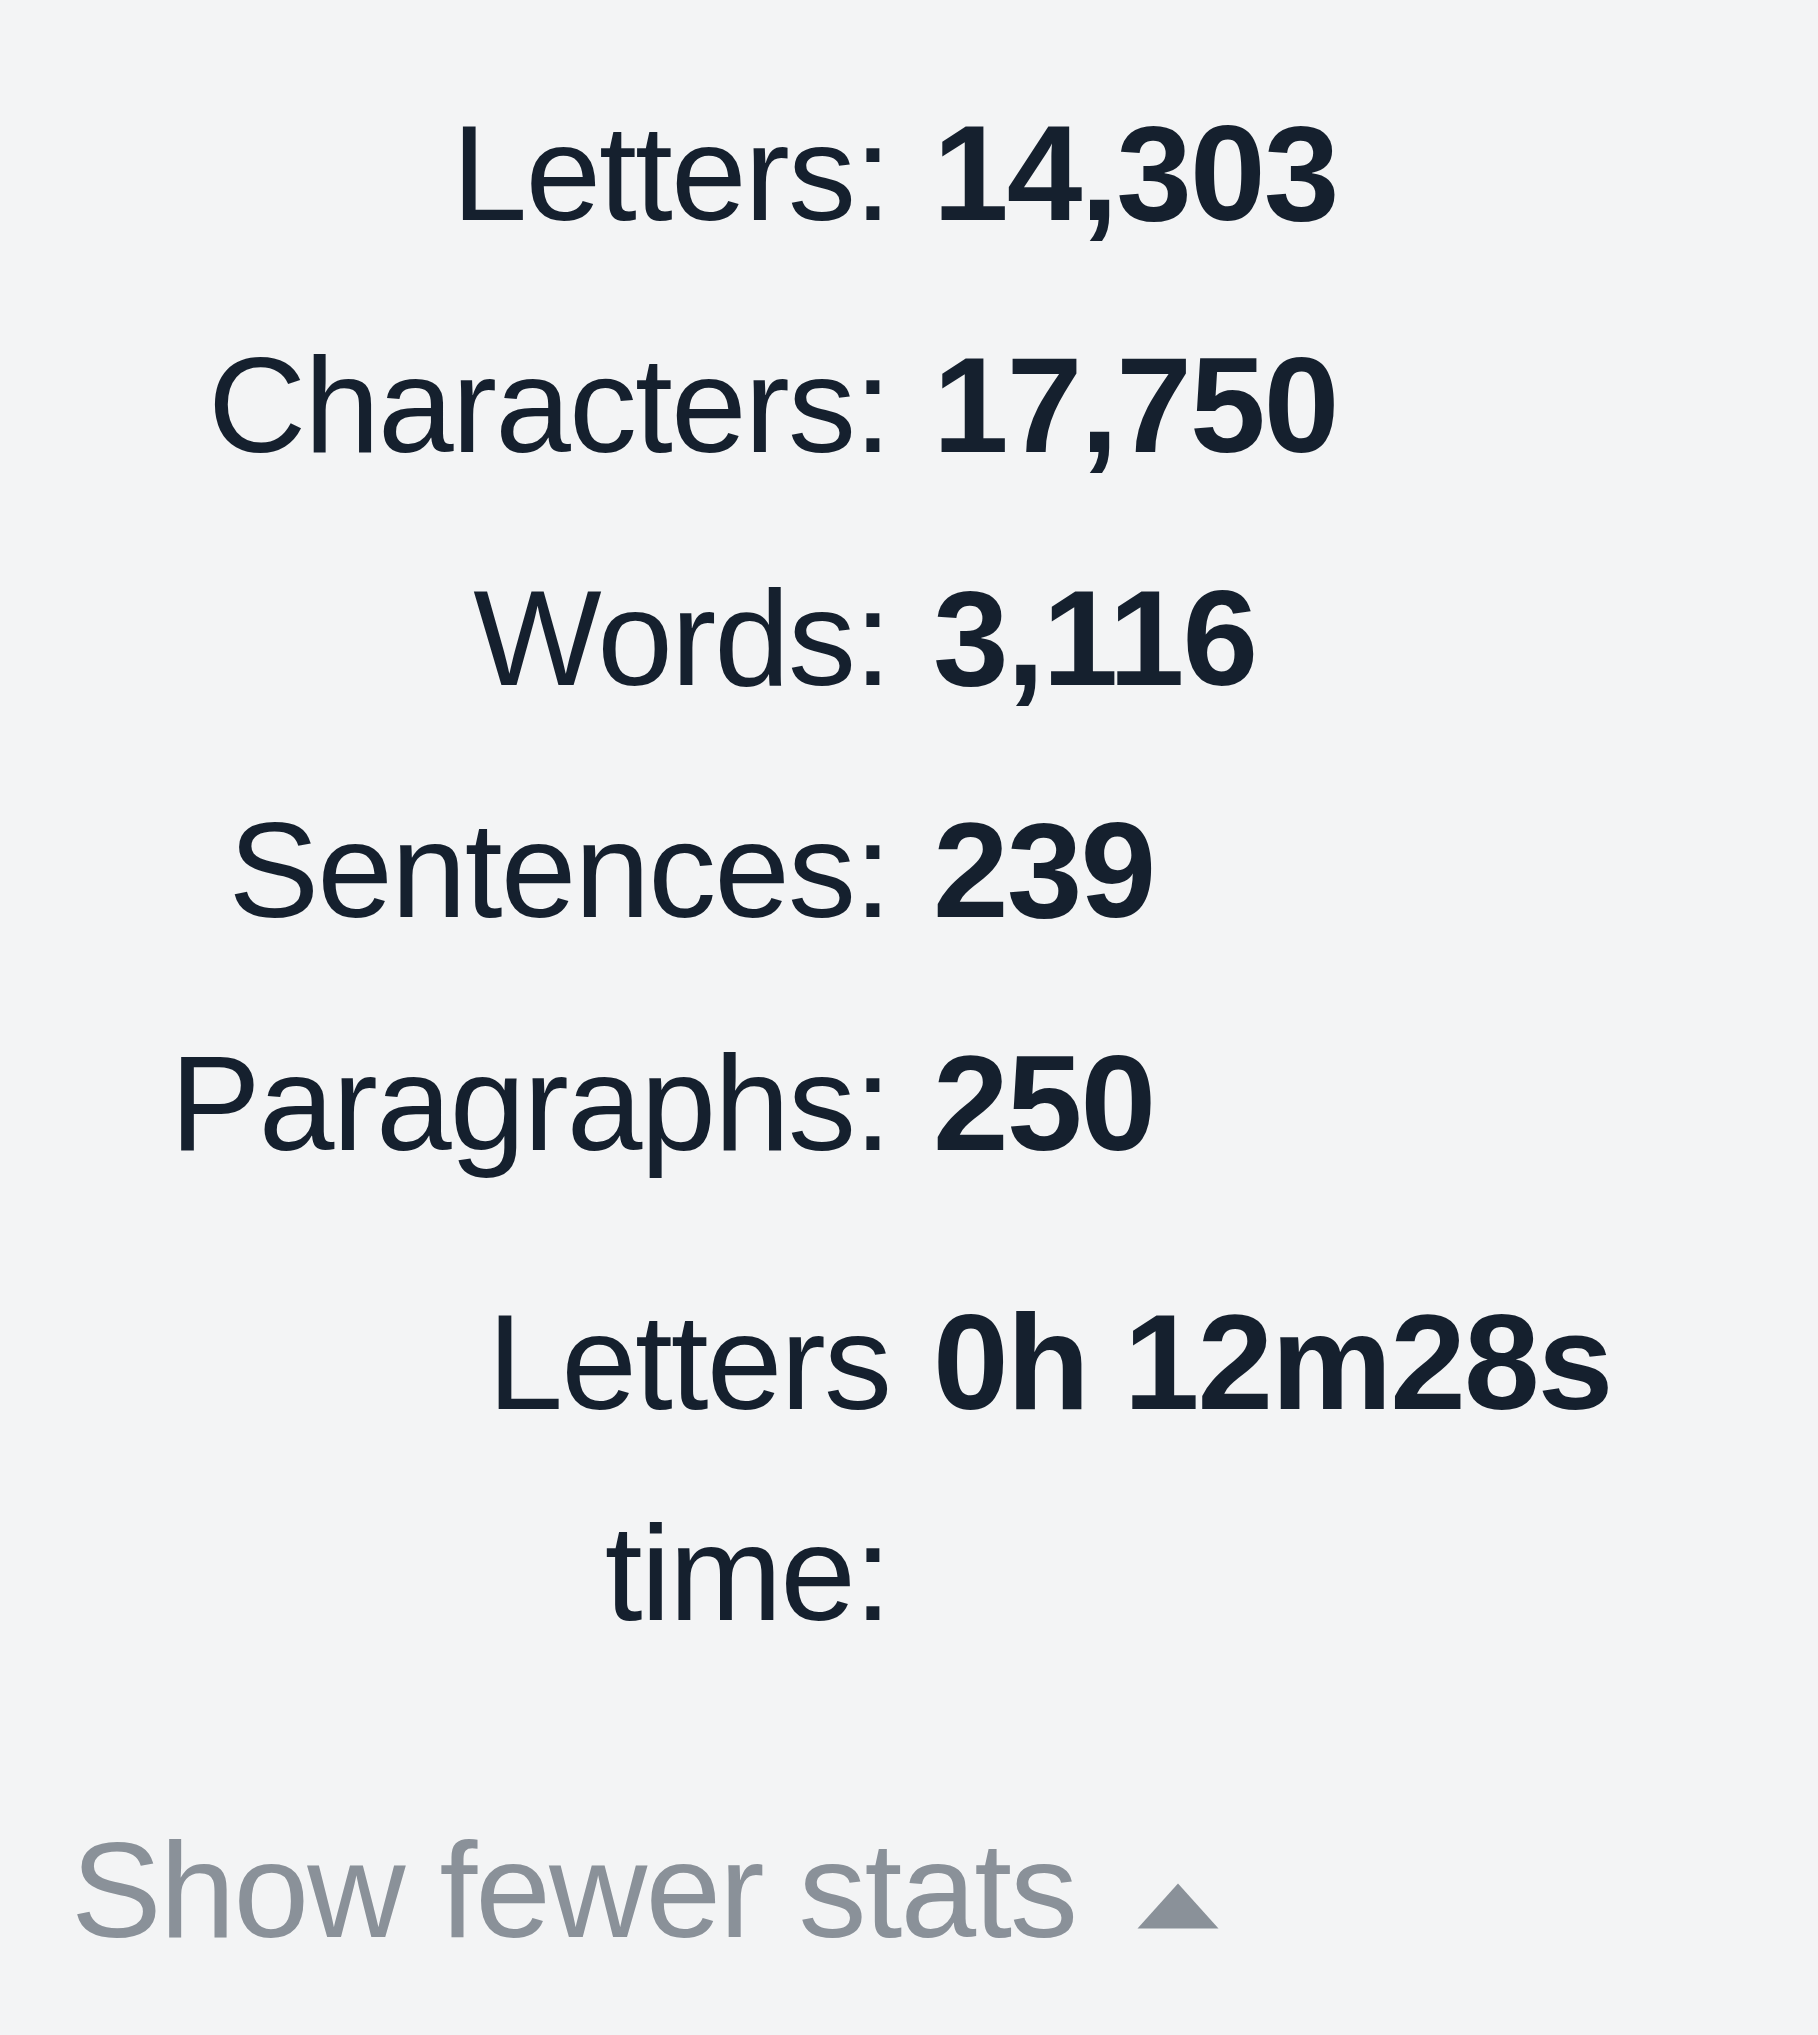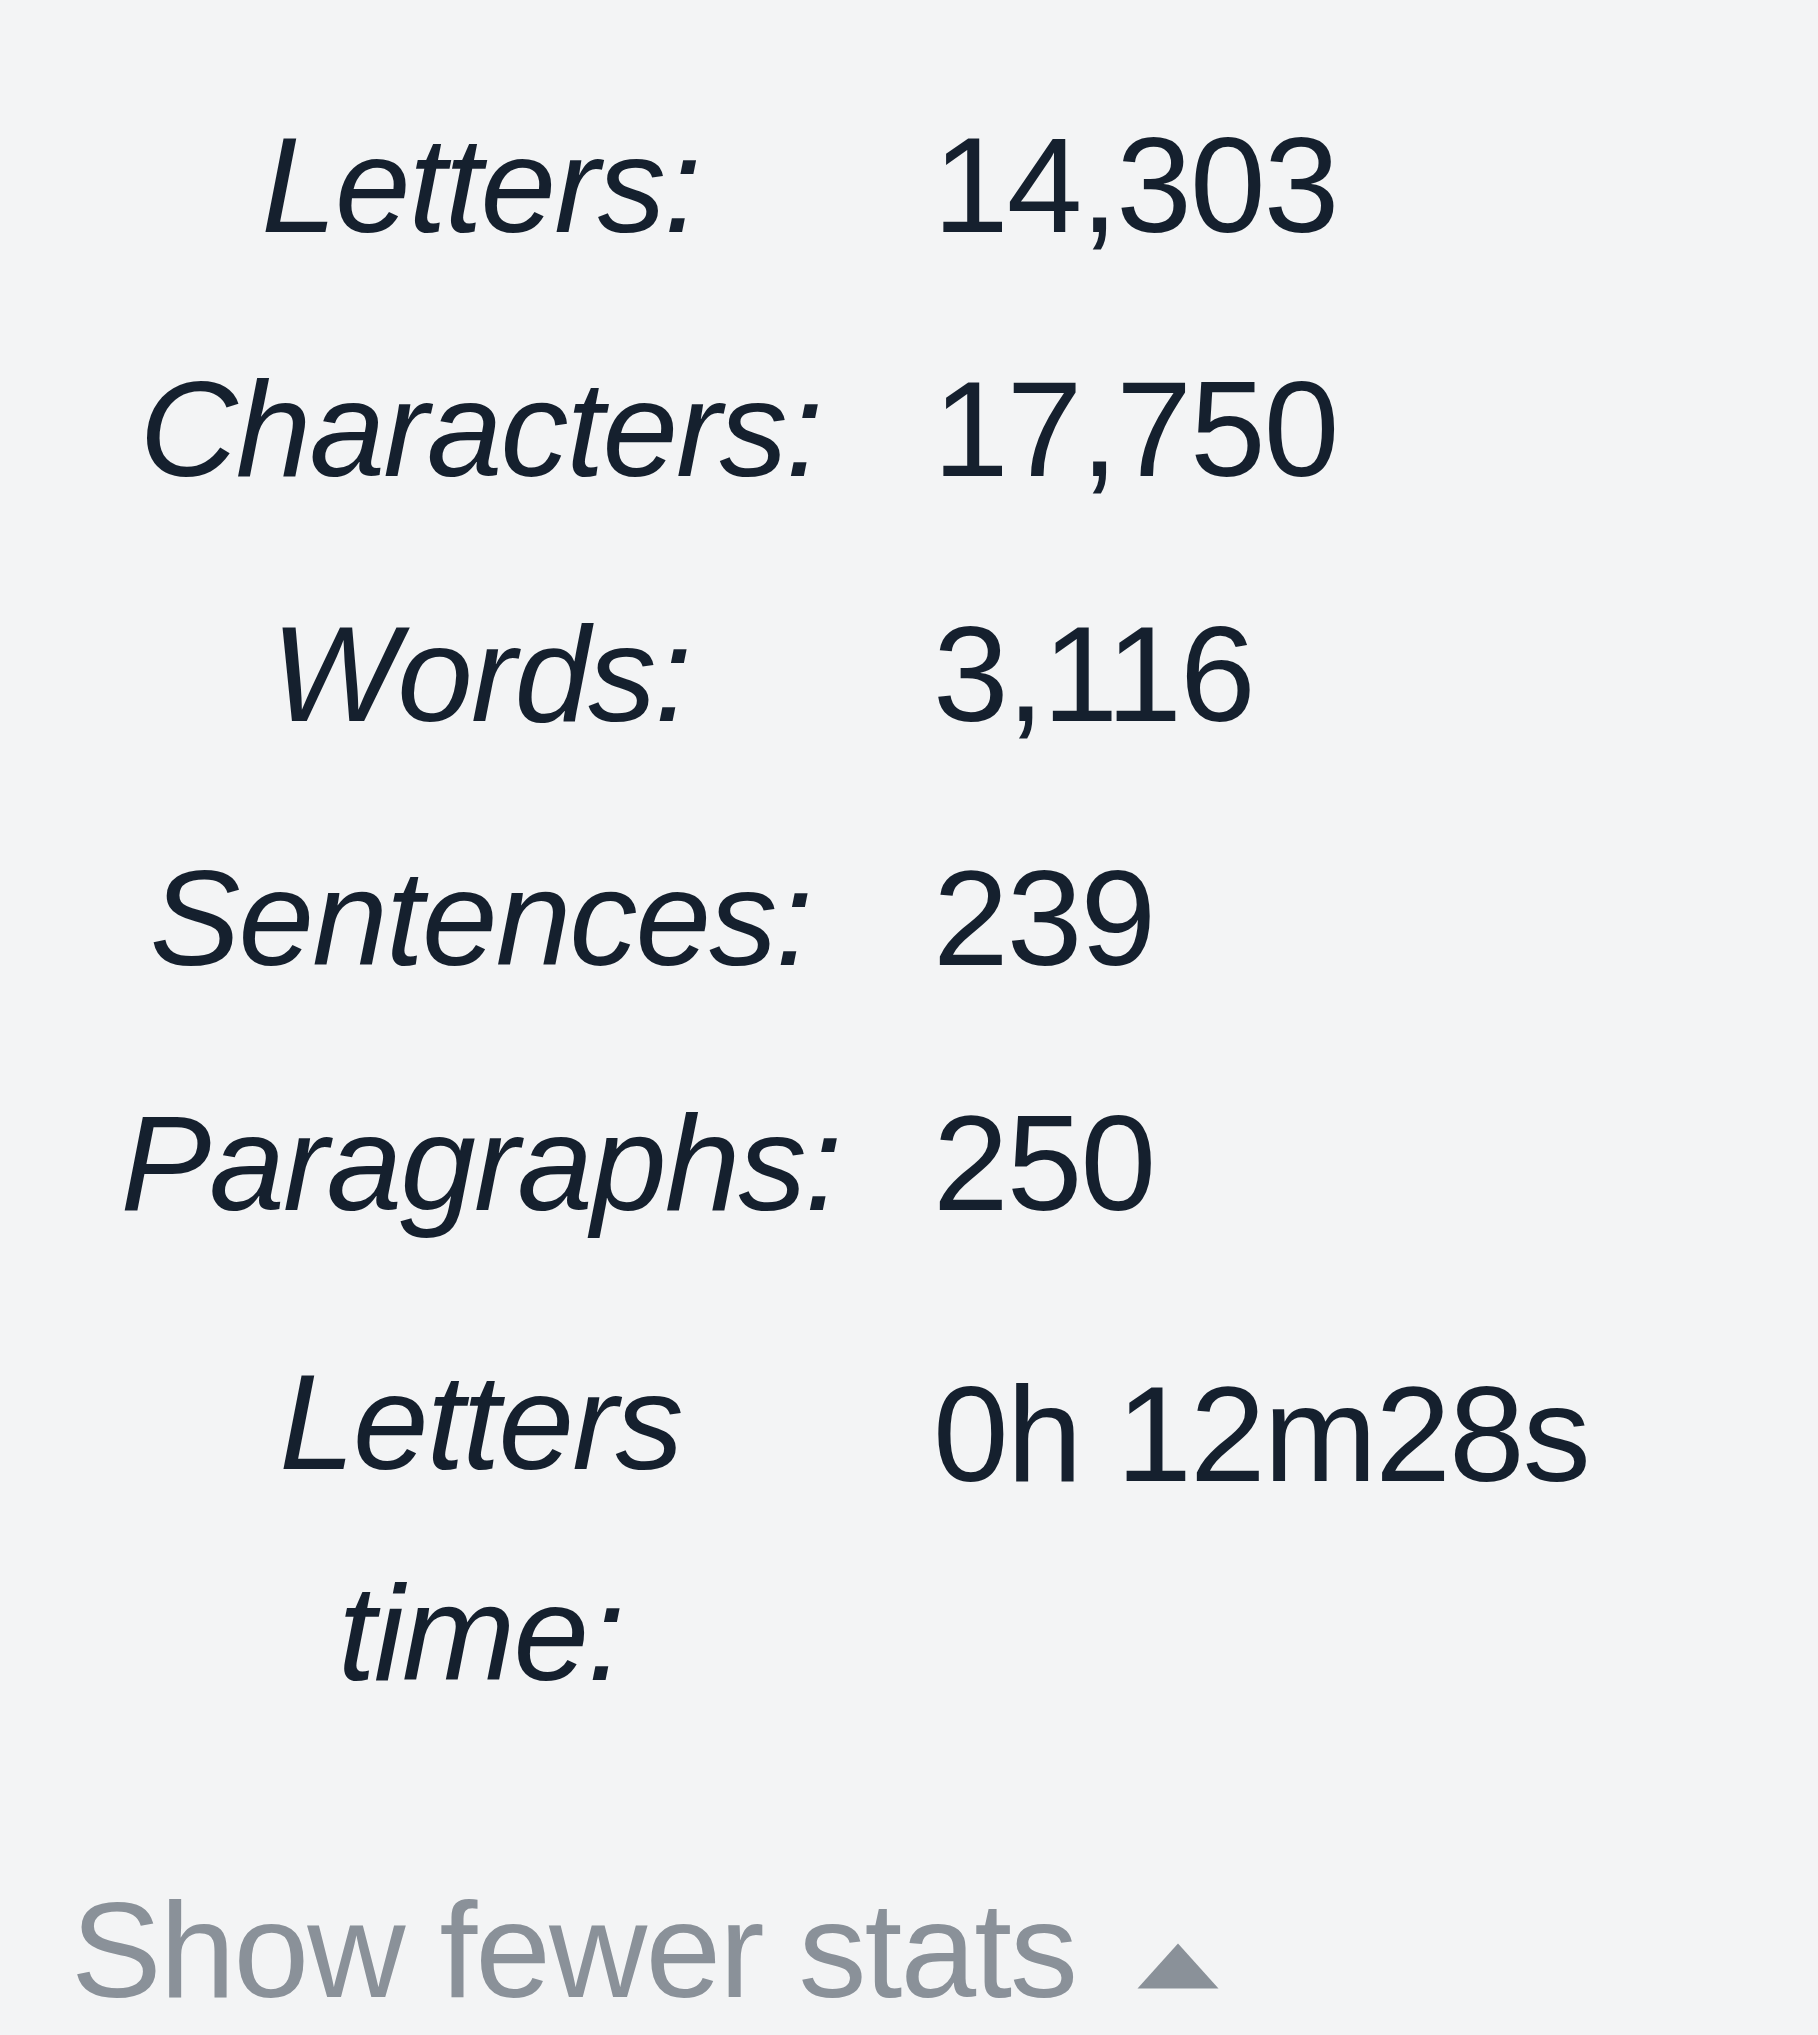--- a/index.html
+++ b/index.html
@@ -41,36 +41,34 @@
       font-size: 136px;
       line-height: 1.15;
       color: #15202e;
     }
     
     .stat-row.multi-line {
       align-items: flex-start;
     }
     
     .stat-label {
-      font-style: italic;
-      text-align: center;
+      text-align: right;
       width: 862px;
       padding-right: 43px;
       font-weight: 400;
       letter-spacing: -1.9px;
     }
     
     .stat-label.multi {
       line-height: 1.55;
     }
     
     .stat-value {
-      font-weight: 400;
+      font-weight: 700;
       letter-spacing: -1.9px;
-      margin-top: 12px;
     }
     
     .stat-value.multi {
       line-height: 1.55;
       display: flex;
     }
     
     .toggle-link {
       display: flex;
       align-items: center;

